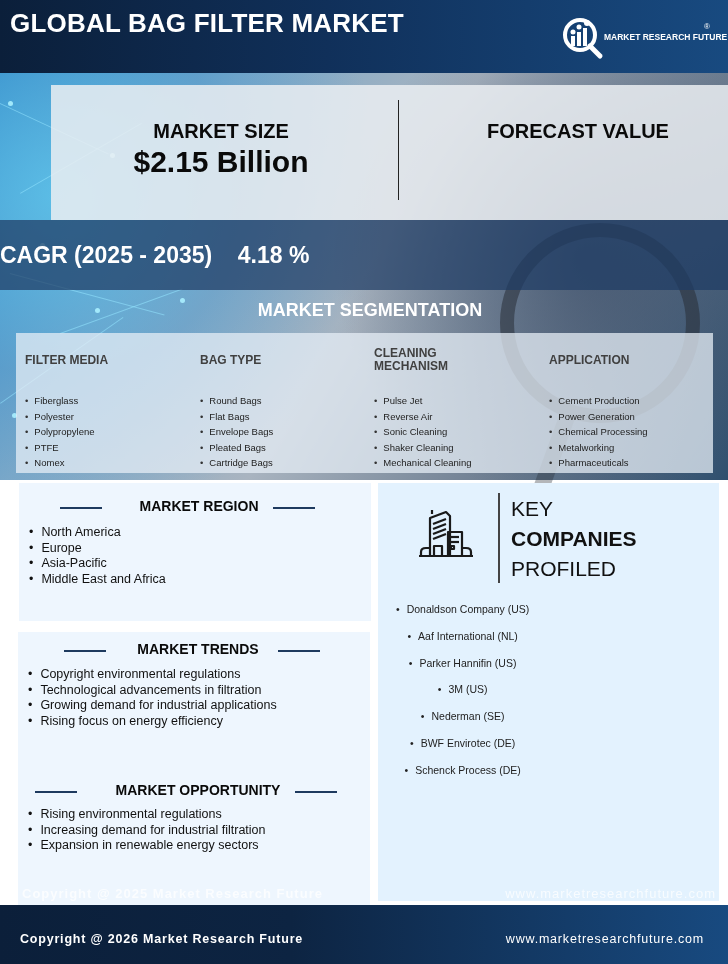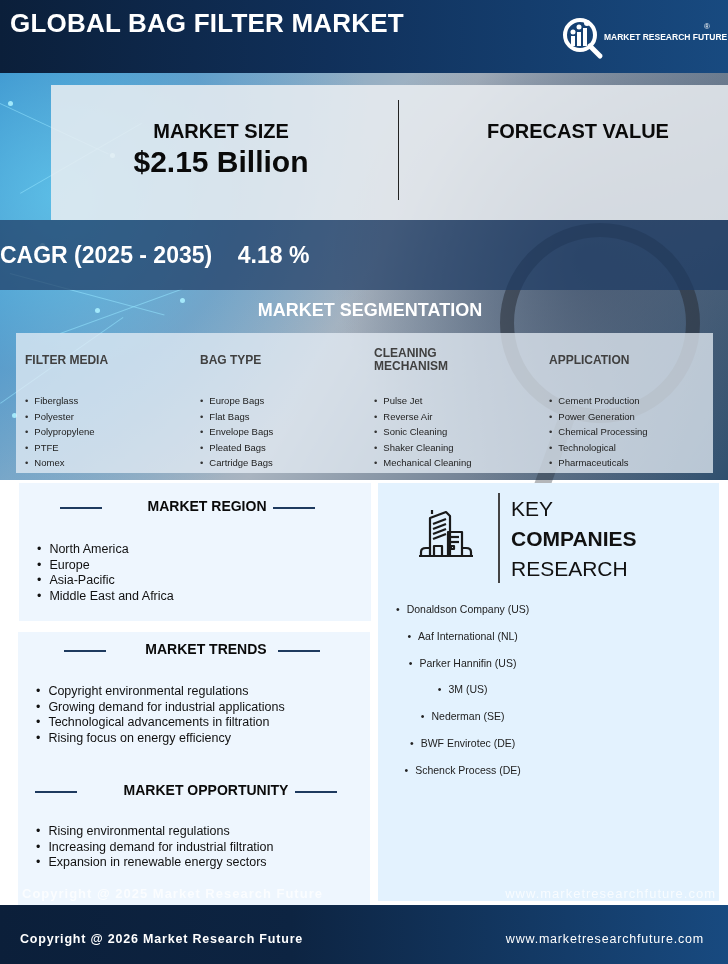--- a/index.html
+++ b/index.html
@@ -80,25 +80,25 @@
   }
   .seg-col li::before { content: "\2022"; margin-right: 6px; color: #333; }
 
   .card {
     position: absolute; background: #eef6fe;
   }
   .card-title-row {
     position: absolute; left: 0; width: 100%; height: 20px;
   }
   .card-title {
-    position: absolute; left: 12px; width: 100%; text-align: center;
+    position: absolute; left: 4px; width: 100%; text-align: center;
     font-weight: bold; font-size: 14px; color: #0a0a0a;
   }
   .card-rule { position: absolute; height: 2px; background: #1e3a5f; width: 42px; top: 9px; }
-  .card ul { position: absolute; left: 18px; list-style: none; margin-top: 17px; }
+  .card ul { position: absolute; left: 10px; list-style: none; }
   .card li { font-size: 12.5px; color: #111; line-height: 15.5px; white-space: nowrap; }
   .card li::before { content: "\2022"; margin-right: 8px; }
 
   .companies-card {
     position: absolute; left: 378px; top: 483px; width: 341px; height: 418px;
     background: #e3f2fe;
   }
   .kc-divider { position: absolute; left: 120px; top: 10px; width: 2px; height: 90px; background: #444; }
   .kc-line { position: absolute; left: 133px; font-size: 21px; color: #111; }
   .companies-list { position: absolute; left: 18px; top: 120px; list-style: none; text-align: center; }
@@ -184,21 +184,21 @@
       <li>Fiberglass</li>
       <li>Polyester</li>
       <li>Polypropylene</li>
       <li>PTFE</li>
       <li>Nomex</li>
     </ul>
   </div>
   <div class="seg-col" style="left:184px;top:10px">
     <div class="seg-col-title">BAG TYPE</div>
     <ul>
-      <li>Europe Bags</li>
+      <li>Round Bags</li>
       <li>Flat Bags</li>
       <li>Envelope Bags</li>
       <li>Pleated Bags</li>
       <li>Cartridge Bags</li>
     </ul>
   </div>
   <div class="seg-col" style="left:358px;top:10px">
     <div class="seg-col-title" style="width:90px">CLEANING MECHANISM</div>
     <ul>
       <li>Pulse Jet</li>
@@ -207,21 +207,21 @@
       <li>Shaker Cleaning</li>
       <li>Mechanical Cleaning</li>
     </ul>
   </div>
   <div class="seg-col" style="left:533px;top:10px">
     <div class="seg-col-title">APPLICATION</div>
     <ul>
       <li>Cement Production</li>
       <li>Power Generation</li>
       <li>Chemical Processing</li>
-      <li>Technological</li>
+      <li>Metalworking</li>
       <li>Pharmaceuticals</li>
     </ul>
   </div>
 </div>
 
 <div class="card" style="left:19px;top:483px;width:352px;height:138px">
   <div class="card-title-row" style="top:15px">
     <div class="card-rule" style="left:41px"></div>
     <div class="card-title">MARKET REGION</div>
     <div class="card-rule" style="left:254px"></div>
@@ -235,22 +235,22 @@
 </div>
 
 <div class="card" style="left:18px;top:632px;width:352px;height:326px">
   <div class="card-title-row" style="top:9px">
     <div class="card-rule" style="left:46px"></div>
     <div class="card-title">MARKET TRENDS</div>
     <div class="card-rule" style="left:260px"></div>
   </div>
   <ul style="top:35px">
     <li>Copyright environmental regulations</li>
+    <li>Technological advancements in filtration</li>
     <li>Growing demand for industrial applications</li>
-    <li>Technological advancements in filtration</li>
     <li>Rising focus on energy efficiency</li>
   </ul>
   <div class="card-title-row" style="top:150px">
     <div class="card-rule" style="left:17px"></div>
     <div class="card-title">MARKET OPPORTUNITY</div>
     <div class="card-rule" style="left:277px"></div>
   </div>
   <ul style="top:175px">
     <li>Rising environmental regulations</li>
     <li>Increasing demand for industrial filtration</li>
@@ -273,21 +273,21 @@
       <rect x="33" y="38" width="3" height="3"></rect>
       <path d="M3 48 V44 Q3 40 8 40 H12"></path>
       <path d="M53 48 V44 Q53 40 48 40 H44"></path>
       <rect x="16" y="38" width="8" height="10"></rect>
       <line x1="1" y1="48" x2="55" y2="48"></line>
     </g>
   </svg>
   <div class="kc-divider"></div>
   <div class="kc-line" style="top:14px">KEY</div>
   <div class="kc-line" style="top:44px;font-weight:bold">COMPANIES</div>
-  <div class="kc-line" style="top:74px">RESEARCH</div>
+  <div class="kc-line" style="top:74px">PROFILED</div>
   <ul class="companies-list" style="top:113px">
     <li>Donaldson Company (US)</li>
     <li>Aaf International (NL)</li>
     <li>Parker Hannifin (US)</li>
     <li>3M (US)</li>
     <li>Nederman (SE)</li>
     <li>BWF Envirotec (DE)</li>
     <li>Schenck Process (DE)</li>
   </ul>
 </div>

